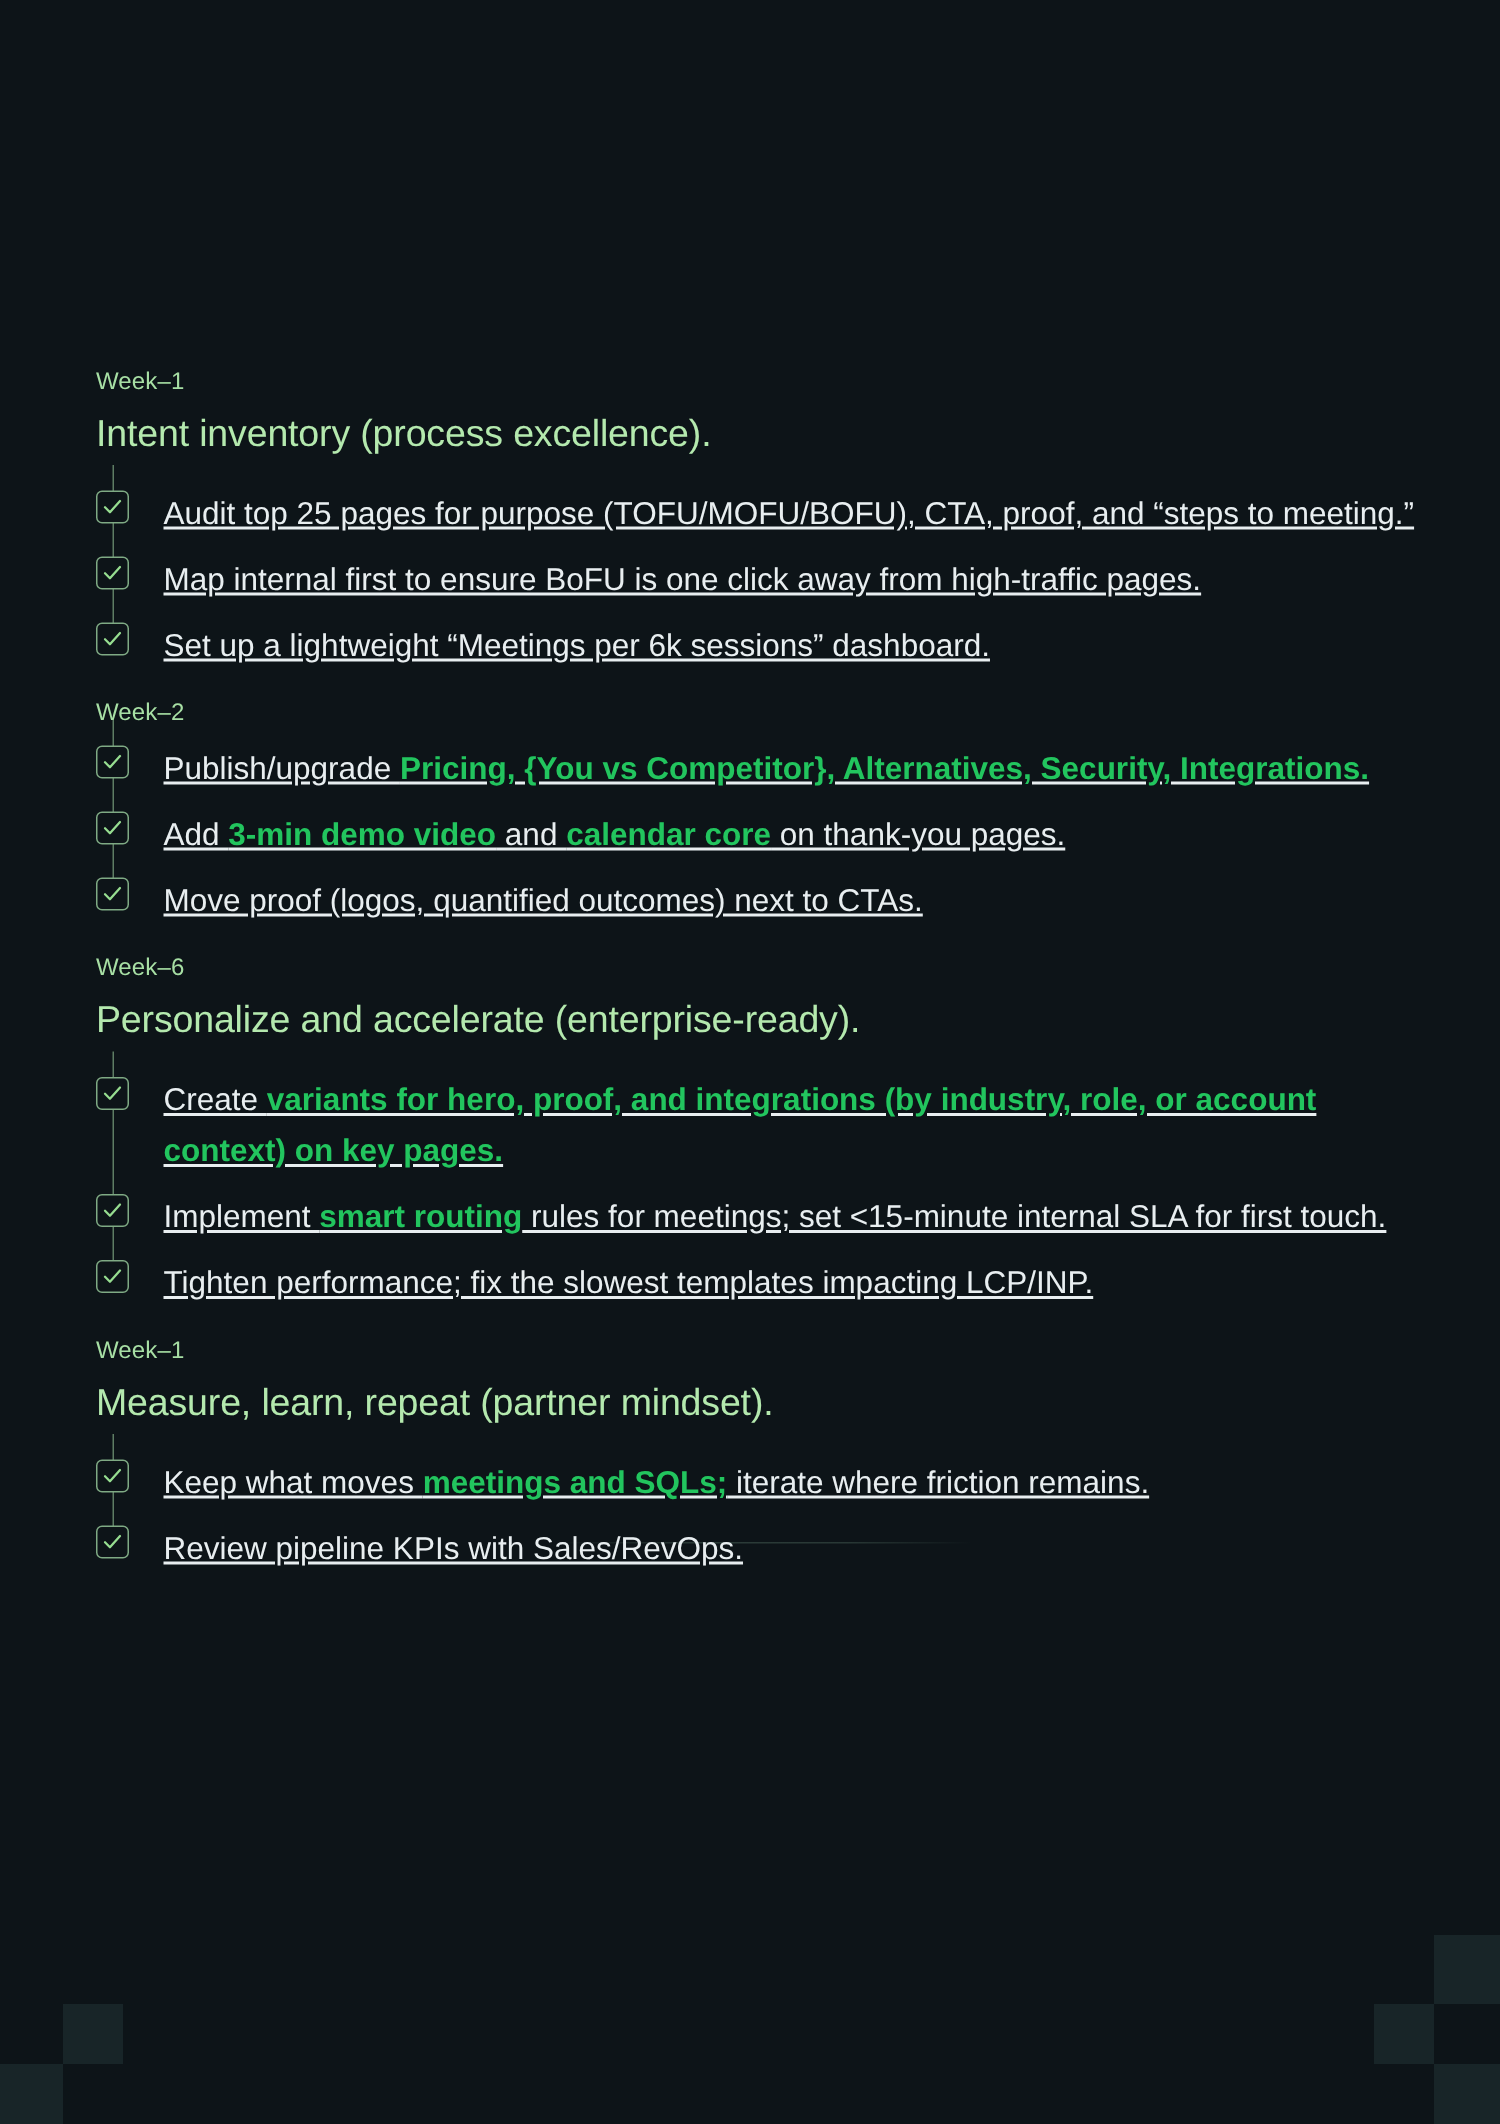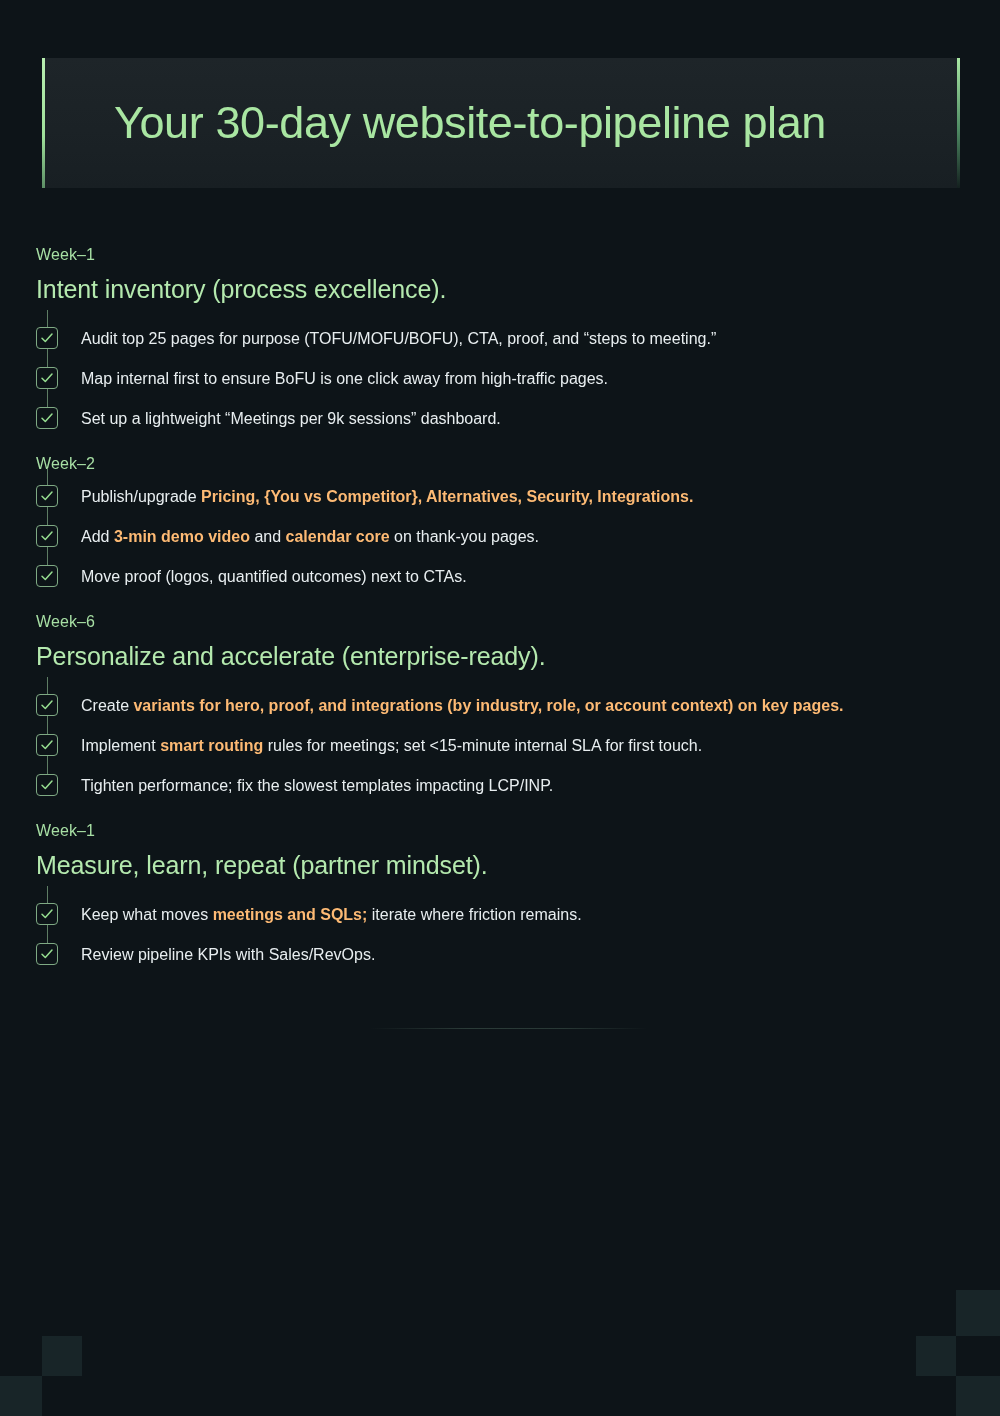--- a/index.html
+++ b/index.html
@@ -66,21 +66,21 @@
 
   
   .weeks {
     position: absolute;
     left: 0;
     top: 246px;
     width: 1000px;
   }
   .week {
     position: relative;
-    padding-left: 36px;
+    padding-left: 64px;
     padding-right: 40px;
   }
   .week + .week { margin-top: 19px; }
 
   .week-label {
     font-size: 16px;
     color: #a7dfa4;
     letter-spacing: .1px;
     margin-bottom: 11px;
   }
@@ -131,27 +131,28 @@
   .checkbox svg {
     position: absolute;
     left: 3px;
     top: 3px;
     width: 14px;
     height: 14px;
   }
 
   .item-text {
     margin-left: 23px;
-    font-size: 16px;
+    font-size: 21px;
     line-height: 1.62;
     color: #e8eef0;
     max-width: 880px;
+    text-decoration: underline;
   }
   .item-text .hl {
-    color: #fdba74;
+    color: #22c55e;
     font-weight: 700;
   }
 
   
   .divider {
     position: absolute;
     left: 370px;
     top: 1028px;
     width: 278px;
     height: 1px;
@@ -164,25 +165,20 @@
 <div id="page">
 
   <div id="decor-layer">
       <div class="deco-cell" style="left: 42px; top: 1336px; width: 40px; height: 40px;"></div>
       <div class="deco-cell" style="left: 0px; top: 1376px; width: 42px; height: 40px;"></div>
       <div class="deco-cell" style="left: 916px; top: 1336px; width: 40px; height: 40px;"></div>
       <div class="deco-cell" style="left: 956px; top: 1290px; width: 44px; height: 46px;"></div>
       <div class="deco-cell" style="left: 956px; top: 1376px; width: 44px; height: 40px;"></div>
     </div>
 
-  <div class="header">
-    <div class="header-accent-left"></div>
-    <div class="header-accent-right"></div>
-    <h1 class="header-title">Your 30-day website-to-pipeline plan</h1>
-  </div>
 
   <div class="divider"></div>
 
   <div class="weeks" id="weeks-container">
       <section class="week">
         <div class="week-label">Week–1</div>
         <h2 class="week-heading">Intent inventory (process excellence).</h2>
         <div class="items">
           <div class="item">
             <span class="checkbox">
@@ -199,21 +195,21 @@
               </svg>
             </span>
             <span class="item-text"><span>Map internal first to ensure BoFU is one click away from high-traffic pages.</span></span>
           </div>
           <div class="item">
             <span class="checkbox">
               <svg viewBox="0 0 14 14">
                 <path d="M2 7.2 L5.3 10.5 L12 3" fill="none" stroke="#96dd90" stroke-width="1.5" stroke-linecap="round" stroke-linejoin="round"></path>
               </svg>
             </span>
-            <span class="item-text"><span>Set up a lightweight “Meetings per 9k sessions” dashboard.</span></span>
+            <span class="item-text"><span>Set up a lightweight “Meetings per 6k sessions” dashboard.</span></span>
           </div>
         </div>
       </section>
       <section class="week">
         <div class="week-label">Week–2</div>
         <div class="items">
           <div class="item">
             <span class="checkbox">
               <svg viewBox="0 0 14 14">
                 <path d="M2 7.2 L5.3 10.5 L12 3" fill="none" stroke="#96dd90" stroke-width="1.5" stroke-linecap="round" stroke-linejoin="round"></path>

